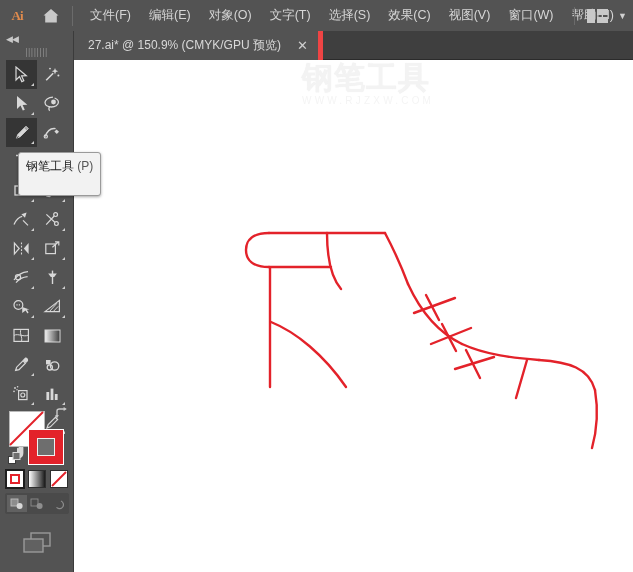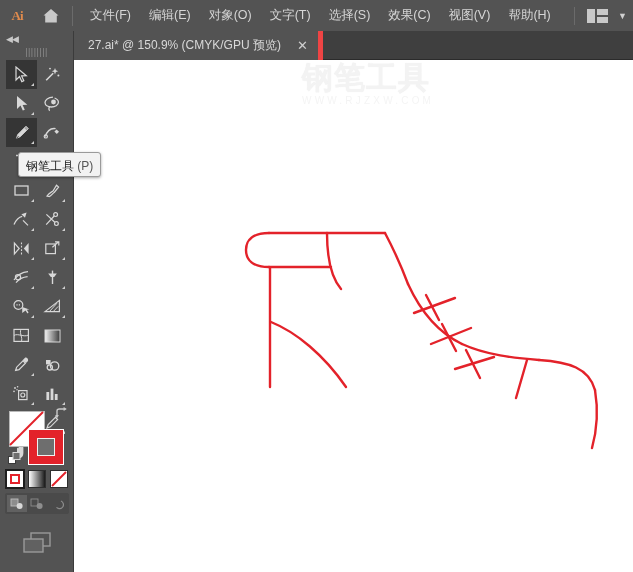--- a/index.html
+++ b/index.html
@@ -77,21 +77,21 @@
   .tool .corner{
     position:absolute; right:3px; bottom:3px;
     width:0;height:0;border-left:3px solid transparent;border-bottom:3px solid #cfcfcf;
   }
   .tool svg{ display:block; }
 
   
   .tooltip{
     position:absolute; left:18px; top:152px; z-index:40;
     background:#f2f2f2; border:1px solid #9a9a9a; border-radius:3px;
-    padding:3px 7px 1px 7px; white-space:nowrap;
+    padding:3px 7px 20px 7px; white-space:nowrap;
     box-shadow:0 1px 3px rgba(0,0,0,0.35);
   }
   .tooltip span{ font-size:12px; color:#1b1b1b; }
   .tooltip .key{ color:#555; }
 
   
   .colorzone{ position:absolute; left:0; top:375px; width:74px; }
   .fs-wrap{ position:relative; width:62px; height:58px; margin:0 auto; }
   .fill-sw{
     position:absolute; left:3px; top:5px; width:36px; height:36px;
@@ -179,20 +179,21 @@
     </div>
     <div class="menu-sep"></div>
     <div class="menu-items">
       <div class="menu-item">文件(F)</div>
       <div class="menu-item">编辑(E)</div>
       <div class="menu-item">对象(O)</div>
       <div class="menu-item">文字(T)</div>
       <div class="menu-item">选择(S)</div>
       <div class="menu-item">效果(C)</div>
       <div class="menu-item">视图(V)</div>
+      <div class="menu-item">窗口(W)</div>
       <div class="menu-item">帮助(H)</div>
     </div>
     <div class="menu-right">
       <div class="vsep"></div>
       <div class="layout-icon">
         <div style="width:8px;height:14px;background:#c9c9c9;"></div>
         <div>
           <div style="width:11px;height:6px;background:#c9c9c9;margin-bottom:2px;"></div>
           <div style="width:11px;height:6px;background:#c9c9c9;"></div>
         </div>

